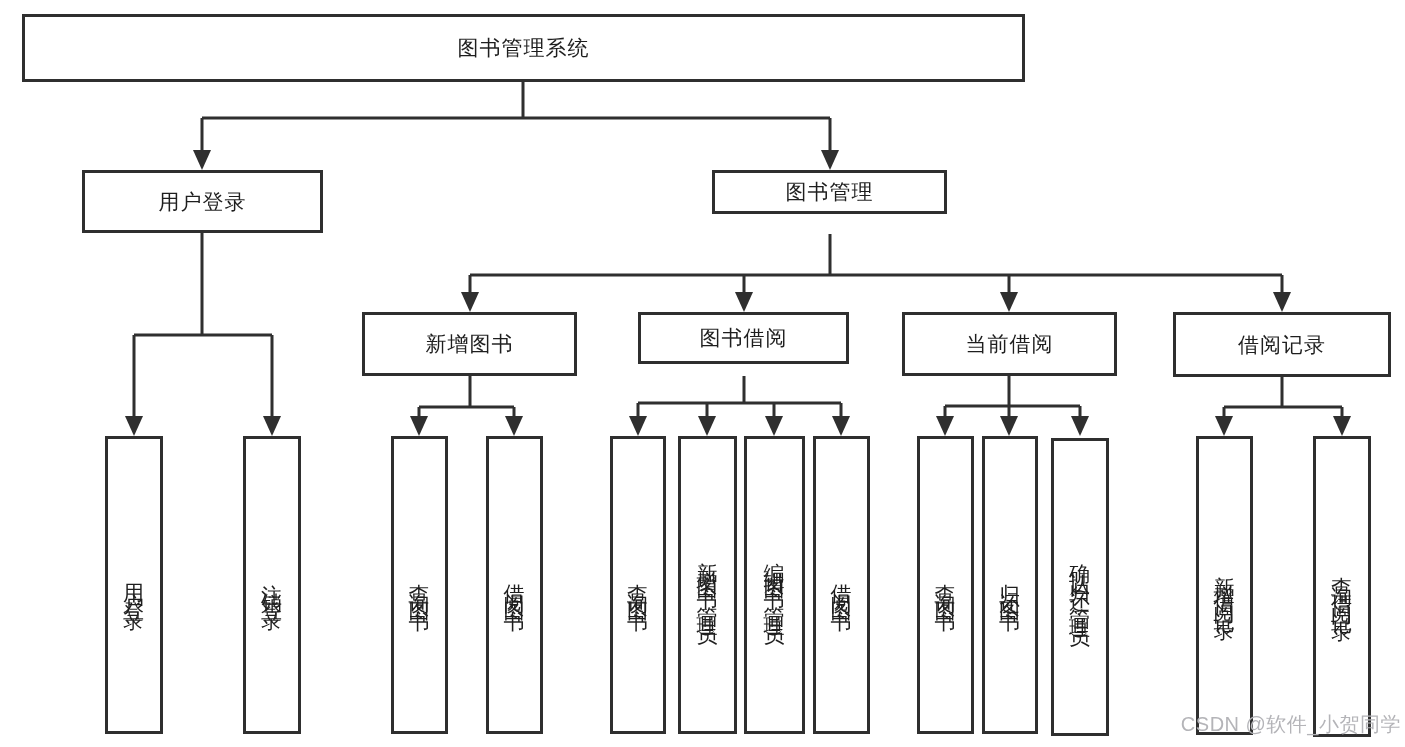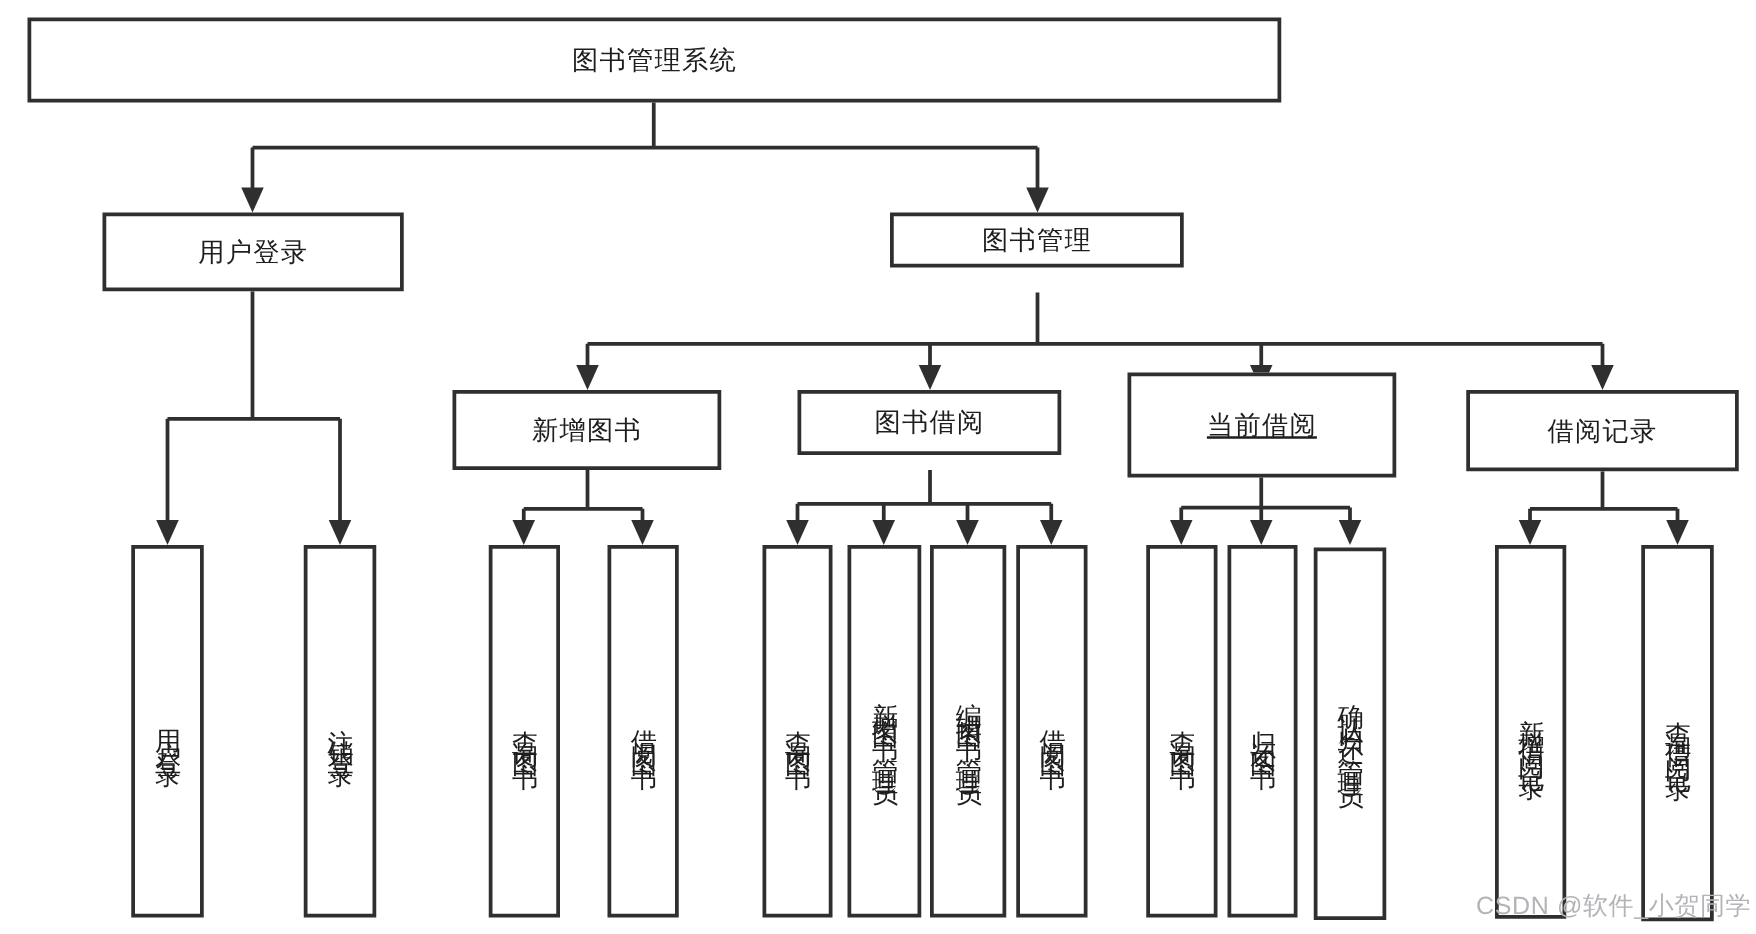--- a/index.html
+++ b/index.html
@@ -83,21 +83,21 @@
     </g>
   </svg>
 
   <div class="node hbox" style="left:22px; top:14px; width:1003px; height:68px;">图书管理系统</div>
 
   <div class="node hbox" style="left:82px; top:170px; width:241px; height:63px;">用户登录</div>
   <div class="node hbox" style="left:712px; top:170px; width:235px; height:44px;">图书管理</div>
 
   <div class="node hbox" style="left:362px; top:312px; width:215px; height:64px;">新增图书</div>
   <div class="node hbox" style="left:638px; top:312px; width:211px; height:52px;">图书借阅</div>
-  <div class="node hbox" style="left:902px; top:298px; width:215px; height:84px;text-decoration:underline;">当前借阅</div>
+  <div class="node hbox" style="left:902px; top:312px; width:215px; height:64px;">当前借阅</div>
   <div class="node hbox" style="left:1173px; top:312px; width:218px; height:65px;">借阅记录</div>
 
   <div class="node vbox" style="left:105px; top:436px; width:58px; height:298px;">用户登录</div>
   <div class="node vbox" style="left:243px; top:436px; width:58px; height:298px;">注销登录</div>
 
   <div class="node vbox" style="left:391px; top:436px; width:57px; height:298px;">查询图书</div>
   <div class="node vbox" style="left:486px; top:436px; width:57px; height:298px;">借阅图书</div>
 
   <div class="node vbox" style="left:610px; top:436px; width:56px; height:298px;">查询图书</div>
   <div class="node vbox" style="left:678px; top:436px; width:59px; height:298px;">新增图书（管理员）</div>

